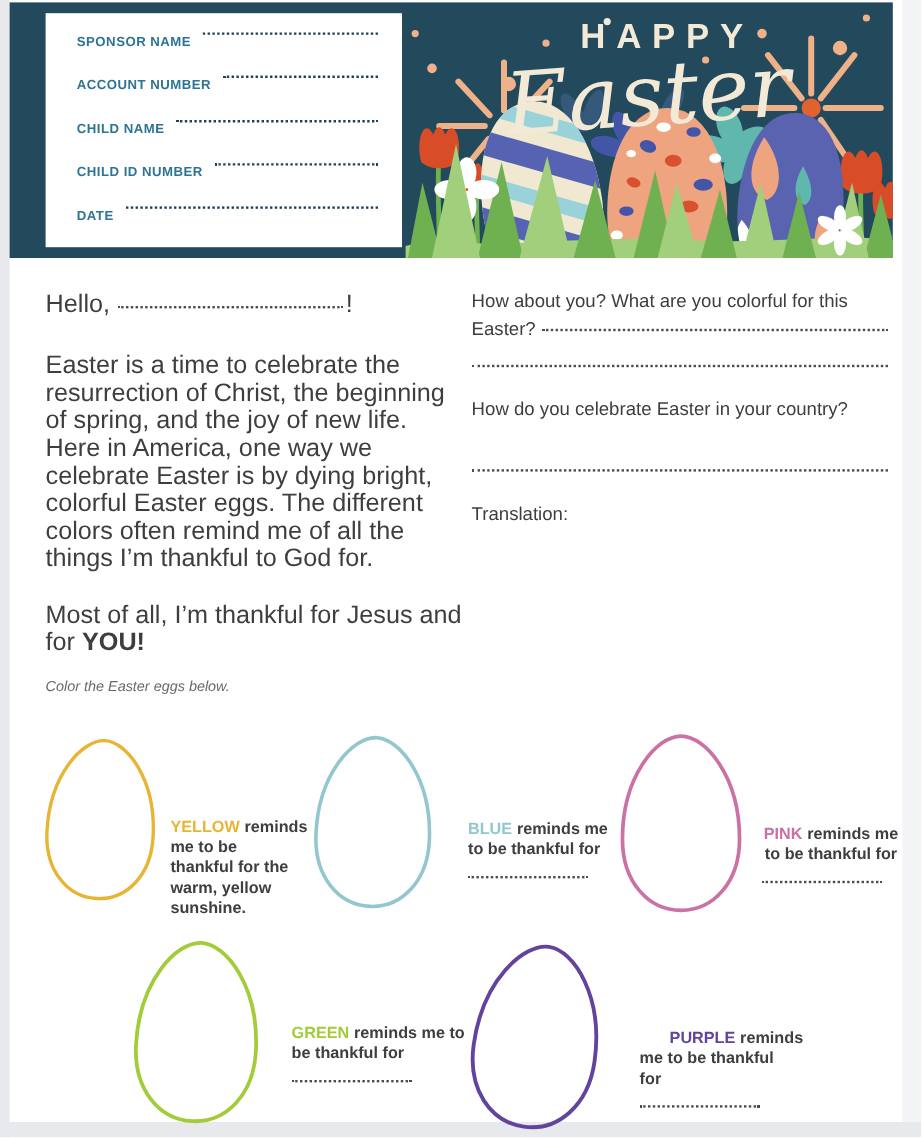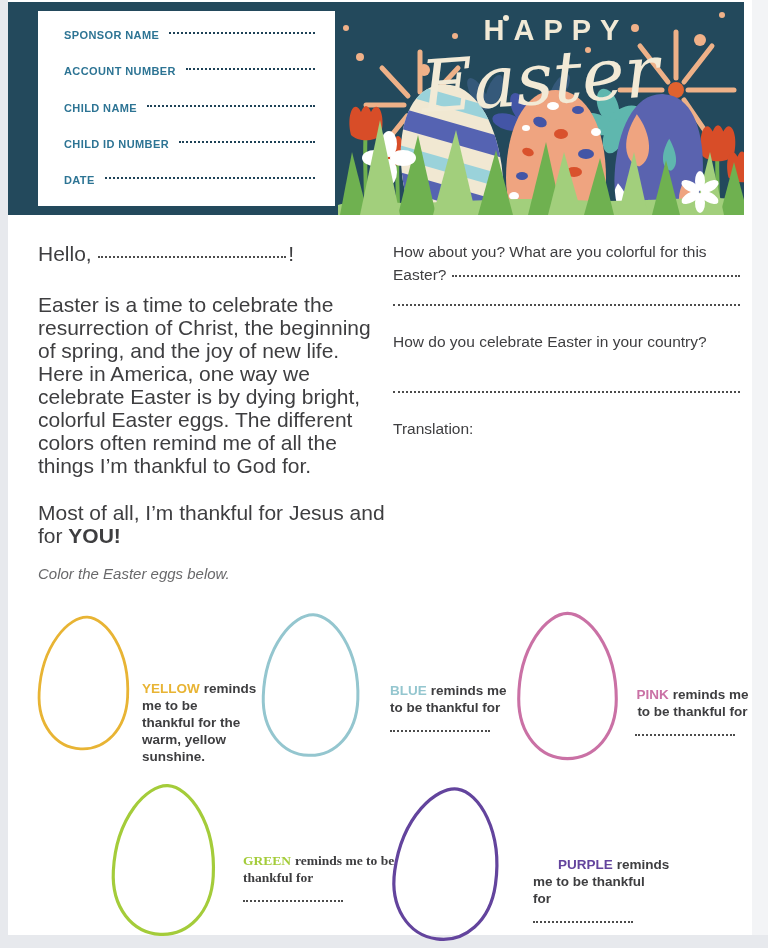--- a/index.html
+++ b/index.html
@@ -9,21 +9,21 @@
   .edge-left{left:0;top:0;width:8px;height:948px;background:#e7e9ed;}
   .edge-bottom{left:0;top:935px;width:768px;height:13px;background:#e7e9ed;}
   .edge-right{left:752px;top:0;width:16px;height:935px;background:#f3f4f6;}
 
   
   .hero{position:absolute;left:8px;top:2px;width:736px;height:213px;background:#23495c;}
   .hero-art{position:absolute;left:0;top:0;width:736px;height:213px;display:block;}
   .form-card{position:absolute;left:30px;top:9px;width:297px;height:195px;background:#ffffff;
              box-sizing:border-box;padding:18px 20px 20px 26px;display:flex;flex-direction:column;
              justify-content:space-between;}
-  .form-row{display:flex;align-items:center;}
+  .form-row{display:flex;align-items:flex-start;}
   .form-label{font-size:11px;font-weight:bold;color:#2d7494;letter-spacing:.4px;white-space:nowrap;}
   .dots{border-bottom:2px dotted #4c4c4c;}
   .form-dots{flex:1;margin-left:10px;border-bottom:2px dotted #1e4257;transform:translateY(-2px);}
 
   
   .letter-left{position:absolute;left:38px;top:242px;width:352px;font-size:21px;line-height:23px;}
   .hello-row{display:flex;align-items:baseline;width:256px;margin:0 0 28px 0;}
   .hello-row .grow{flex:1;margin:0 2px 0 6px;transform:translateY(-3px);}
   .body-par{margin:0 0 24px 0;}
   .closing{margin:0;}
@@ -32,39 +32,39 @@
   .letter-right{position:absolute;left:393px;top:240px;width:347px;font-size:15.5px;line-height:23px;}
   .lr-line{margin:0;}
   .dotrow{display:flex;align-items:baseline;margin:0 0 16px 0;}
   .dotrow .grow{flex:1;margin:0 0 0 6px;transform:translateY(-3px);}
   .full-dots{height:2px;border-bottom:2px dotted #4c4c4c;margin:0 0 24px 0;}
   .q2{margin:0 0 36px 0;}
   .love-row{width:272px;margin-top:0;margin-bottom:24px;}
   .translation{margin:14px 0 0 0;}
 
   
-  .instruction{position:absolute;left:38px;top:565px;margin:0;font-style:italic;font-size:15px;color:#69696b;}
+  .instruction{position:absolute;left:38px;top:565px;margin:0;font-style:italic;font-size:12px;color:#69696b;}
   .egg-group{position:absolute;}
   .egg-svg{position:absolute;left:0;top:0;display:block;}
   .egg-text{position:absolute;font-size:13.5px;line-height:17px;font-weight:bold;color:#3e3e40;margin-top:20px;}
   .egg-word{font-weight:bold;}
   .egg-rest{margin-left:4px;}
   .write-dots{width:100px;height:2px;border-bottom:2px dotted #4c4c4c;margin-top:12px;}
 
   .eg-yellow{left:30px;top:612px;width:250px;height:150px;}
   .eg-yellow .egg-svg{transform:rotate(3deg);}
   .eg-yellow .egg-text{left:112px;top:48px;width:108px;}
   .eg-blue{left:253px;top:610px;width:270px;height:158px;}
   .eg-blue .egg-svg{transform:rotate(2deg);}
   .eg-blue .egg-text{left:137px;top:52px;width:118px;}
   .eg-pink{left:508px;top:608px;width:250px;height:162px;text-align:center;}
   .eg-pink .egg-text{left:127px;top:58px;width:115px;}
   .eg-green{left:103px;top:780px;width:300px;height:168px;}
   .eg-green .egg-svg{transform:rotate(3deg);}
-  .eg-green .egg-text{left:140px;top:52px;width:155px;font-family:Liberation Serif, serif;}
+  .eg-green .egg-text{left:140px;top:52px;width:155px;}
   .eg-purple{left:385px;top:782px;width:290px;height:172px;}
   .eg-purple .egg-svg{transform:rotate(8deg);}
   .eg-purple .egg-text{left:148px;top:54px;width:130px;}
 </style>
 </head>
 <body>
 
 <div class="canvas">
   <div class="edge edge-left"></div>
   <div class="edge edge-bottom"></div>

